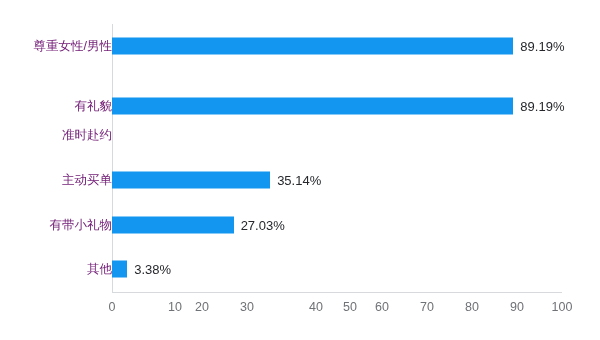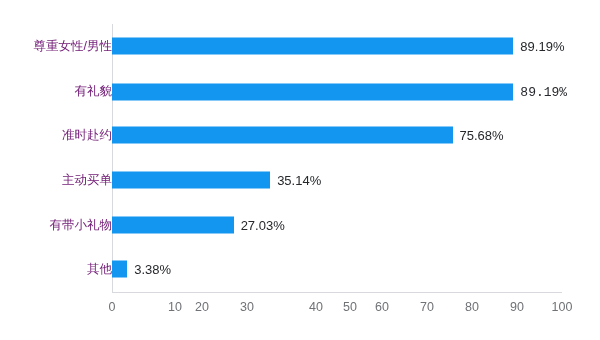--- a/index.html
+++ b/index.html
@@ -120,34 +120,30 @@
   <div class="plot-area">
 
     <div class="row" style="top:0px;">
       <span class="cat-label">尊重女性/男性</span>
       <div class="bar-wrap">
         <div class="bar" style="width: 401.355px; background: rgb(18, 150, 240);"></div>
         <span class="value-label">89.19%</span>
       </div>
     </div>
 
-    <div class="row" style="top:46px;font-family:Liberation Mono, monospace;">
+    <div class="row" style="top:60px;">
       <span class="cat-label">有礼貌</span>
       <div class="bar-wrap">
         <div class="bar" style="width: 401.355px; background: rgb(18, 150, 240);"></div>
         <span class="value-label">89.19%</span>
       </div>
     </div>
 
     <div class="row" style="top:89.2px;padding-left:19px;">
       <span class="cat-label">准时赴约</span>
-      <div class="bar-wrap">
-        <div class="bar" style="width: 340.56px; background: rgb(18, 150, 240);"></div>
-        <span class="value-label">75.68%</span>
-      </div>
     </div>
 
     <div class="row" style="top:133.8px;padding-left:8px;">
       <span class="cat-label">主动买单</span>
       <div class="bar-wrap">
         <div class="bar" style="width: 158.13px; background: rgb(18, 150, 240);"></div>
         <span class="value-label">35.14%</span>
       </div>
     </div>
 

